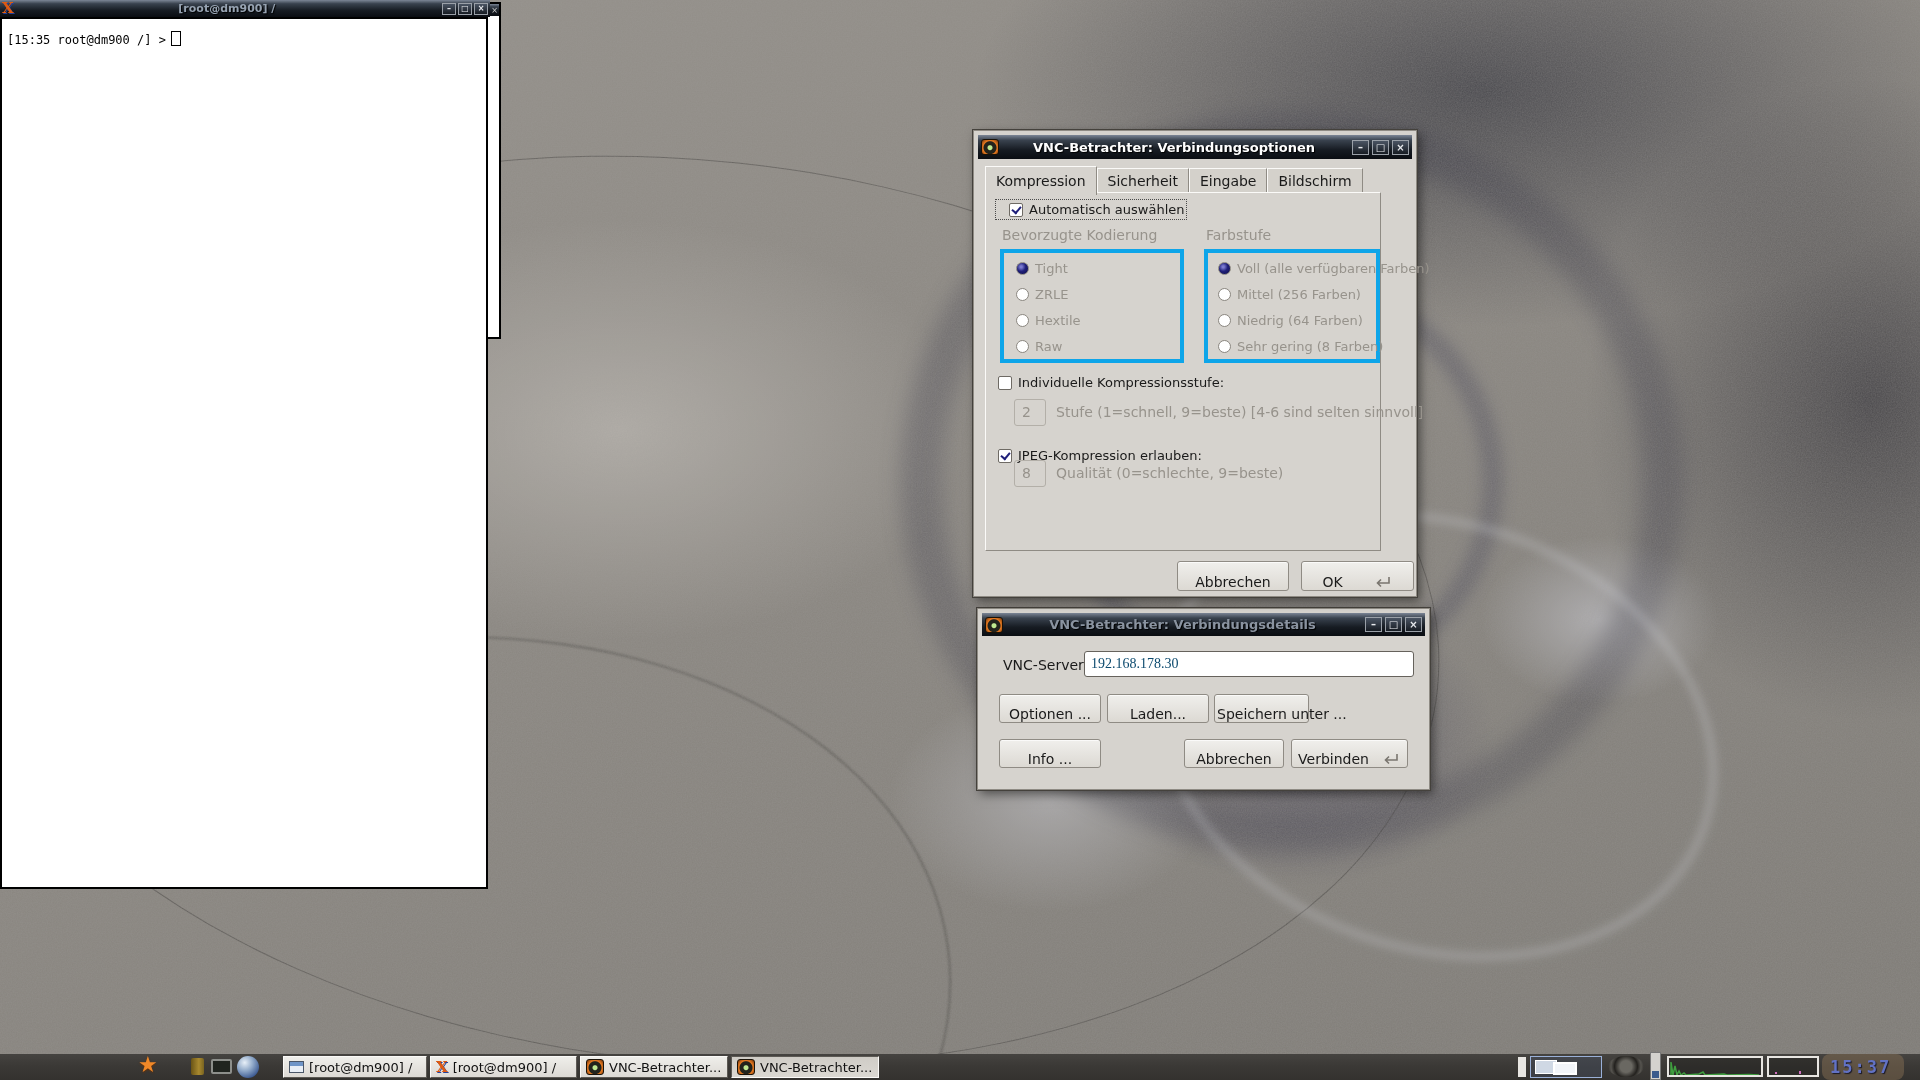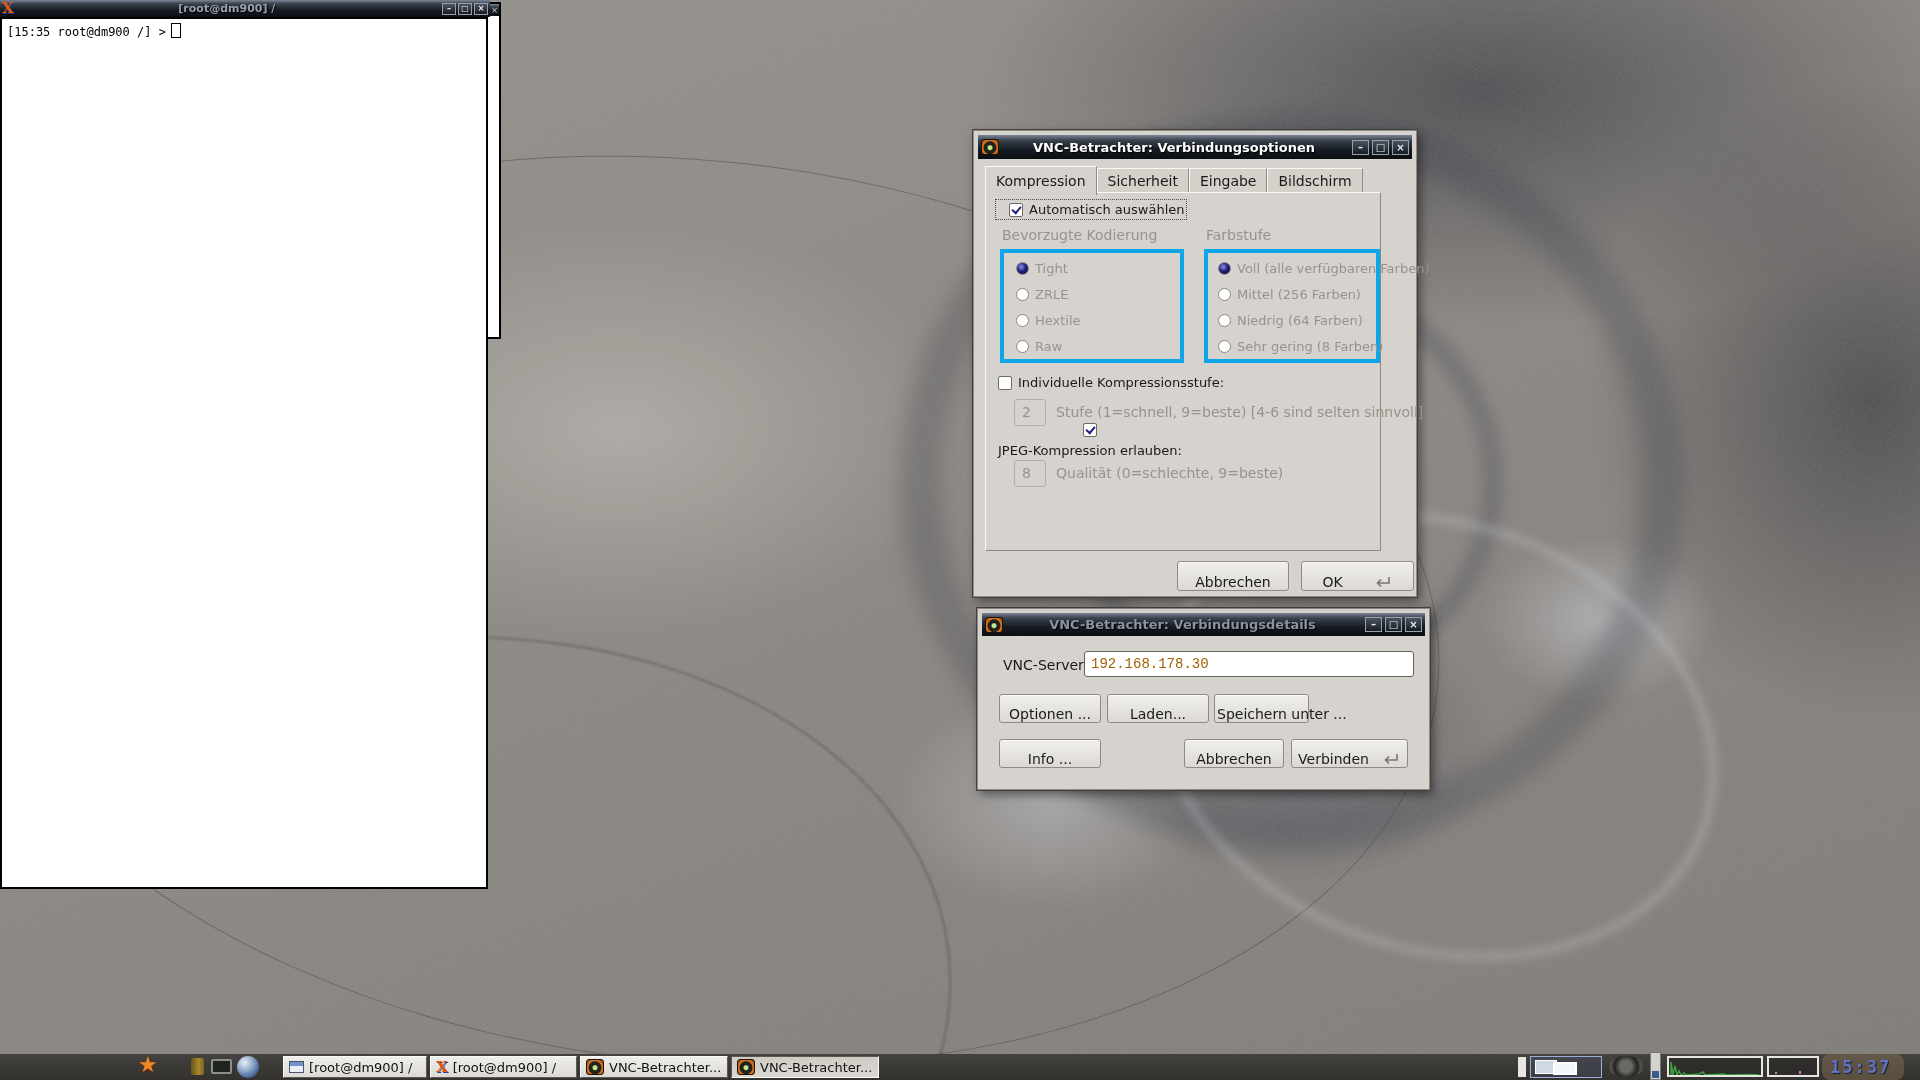--- a/index.html
+++ b/index.html
@@ -56,21 +56,21 @@
   .glabel{position:absolute;color:#97938c;font-size:14px;white-space:nowrap;}
   .spin{position:absolute;width:32px;height:27px;border:1px solid #b3afa8;border-radius:3px;
     box-sizing:border-box;color:#97938c;font-size:14px;line-height:25px;padding-left:7px;}
   .hint{position:absolute;color:#97938c;font-size:14px;white-space:nowrap;}
   .btn{position:absolute;background:linear-gradient(180deg,#f0efec,#dcd9d3);
     border:1px solid #8f8b84;border-radius:3px;box-shadow:0 1px 0 rgba(255,255,255,.7) inset;
     display:flex;align-items:flex-end;justify-content:center;font-size:14px;color:#1a1a1a;
     box-sizing:border-box;white-space:nowrap;}
   .focus-dotted{outline:1px dotted #4a4a4a;outline-offset:2px;}
   .field{background:#fff;border:1px solid #66625c;border-radius:3px;box-sizing:border-box;
-    font-size:14px;color:#a16207;padding:8px 6px;font-family:Liberation Mono, monospace;}
+    font-size:14px;color:#0c4a6e;padding:8px 6px;font-family:Liberation Serif, serif;}
 
   
   #term-title{left:0;top:0;width:490px;height:17px;padding:0 2px;}
   #term-title .tb-title{font-size:11px;color:#97a3b2;}
   #term-title .tb-btn{width:14px;height:12px;line-height:10px;font-size:8px;margin-left:2px;}
   #term-body{left:0;top:17px;width:488px;height:872px;background:#fff;border:2px solid #000;box-sizing:border-box;}
   .mono{font-family:"DejaVu Sans Mono","Liberation Mono",monospace;font-size:12px;color:#000;}
   #cursor{display:inline-block;width:8px;height:13px;border:1px solid #000;vertical-align:-2px;margin-left:5px;}
 
   
@@ -117,21 +117,21 @@
 
   <div class="abs" style="left:0;top:0;width:490px;height:890px;z-index:2;">
     <div id="term-title" class="abs titlebar">
       <span class="x-logo">X</span>
       <span class="tb-title">[root@dm900] /</span>
       <span class="tb-btn">–</span>
       <span class="tb-btn">□</span>
       <span class="tb-btn">×</span>
     </div>
     <div id="term-body" class="abs">
-      <div style="padding:4px 5px;">
+      <div style="padding:12px 5px;">
         <span class="mono">[15:35 root@dm900 /] &gt;</span><span id="cursor"></span>
       </div>
     </div>
   </div>
 
   <div class="abs dlg" style="left:973px;top:130px;width:444px;height:467px;z-index:6;">
     <div class="titlebar abs" style="left:4px;top:4px;width:434px;height:24px;padding:0 3px;">
       <span class="vnc-ico"></span>
       <span class="tb-title">VNC-Betrachter: Verbindungsoptionen</span>
       <span class="tb-btn">–</span>
@@ -190,21 +190,21 @@
           </div>
       </div>
 
       <div class="row" style="left:12px;top:182px;">
         <span class="cb"></span>
         <span>Individuelle Kompressionsstufe:</span>
       </div>
       <div class="spin" style="left:28px;top:206px;">2</div>
       <div class="hint" style="left:70px;top:211px;">Stufe (1=schnell, 9=beste) [4-6 sind selten sinnvoll]</div>
 
-      <div class="row" style="left:12px;top:230px;flex-direction:column;">
+      <div class="row" style="left:12px;top:255px;">
         <span class="cb checked"></span>
         <span>JPEG-Kompression erlauben:</span>
       </div>
       <div class="spin" style="left:28px;top:267px;">8</div>
       <div class="hint" style="left:70px;top:272px;">Qualität (0=schlechte, 9=beste)</div>
     </div>
 
     <div class="btn" style="left:203px;top:430px;width:112px;height:30px;">
       <span>Abbrechen</span>
     </div>

